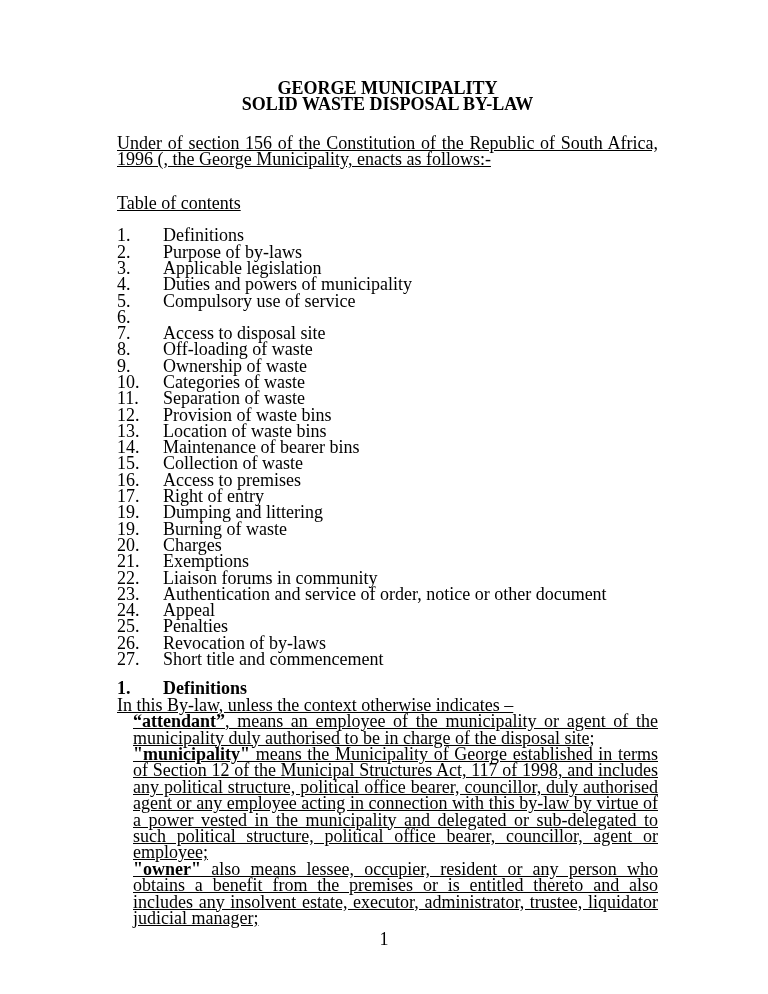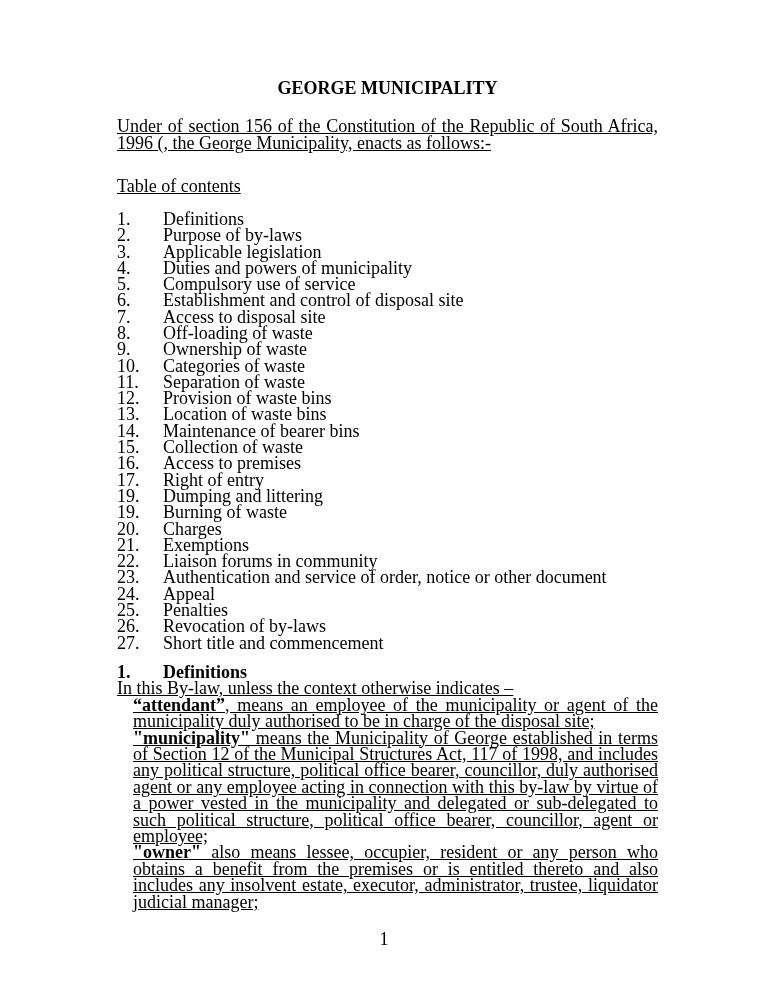--- a/index.html
+++ b/index.html
@@ -49,20 +49,21 @@
   }
 </style>
 </head>
 <body>
 
 <div class="page">
   <div class="content">
 
     <div class="doc-title">
       <div>GEORGE MUNICIPALITY</div>
+      <div>SOLID WASTE DISPOSAL BY-LAW</div>
     </div>
 
     <p class="intro">Under of section 156 of the Constitution of the Republic of South Africa, 1996 (, the George Municipality, enacts as follows:-</p>
 
     <p class="toc-heading">Table of contents</p>
 
     <div class="toc">
         <div class="toc-row">
           <span class="toc-num">1.</span>
           <span>Definitions</span>
@@ -78,21 +79,20 @@
         <div class="toc-row">
           <span class="toc-num">4.</span>
           <span>Duties and powers of municipality</span>
         </div>
         <div class="toc-row">
           <span class="toc-num">5.</span>
           <span>Compulsory use of service</span>
         </div>
         <div class="toc-row">
           <span class="toc-num">6.</span>
-          <span>Establishment and control of disposal site</span>
         </div>
         <div class="toc-row">
           <span class="toc-num">7.</span>
           <span>Access to disposal site</span>
         </div>
         <div class="toc-row">
           <span class="toc-num">8.</span>
           <span>Off-loading of waste</span>
         </div>
         <div class="toc-row">

